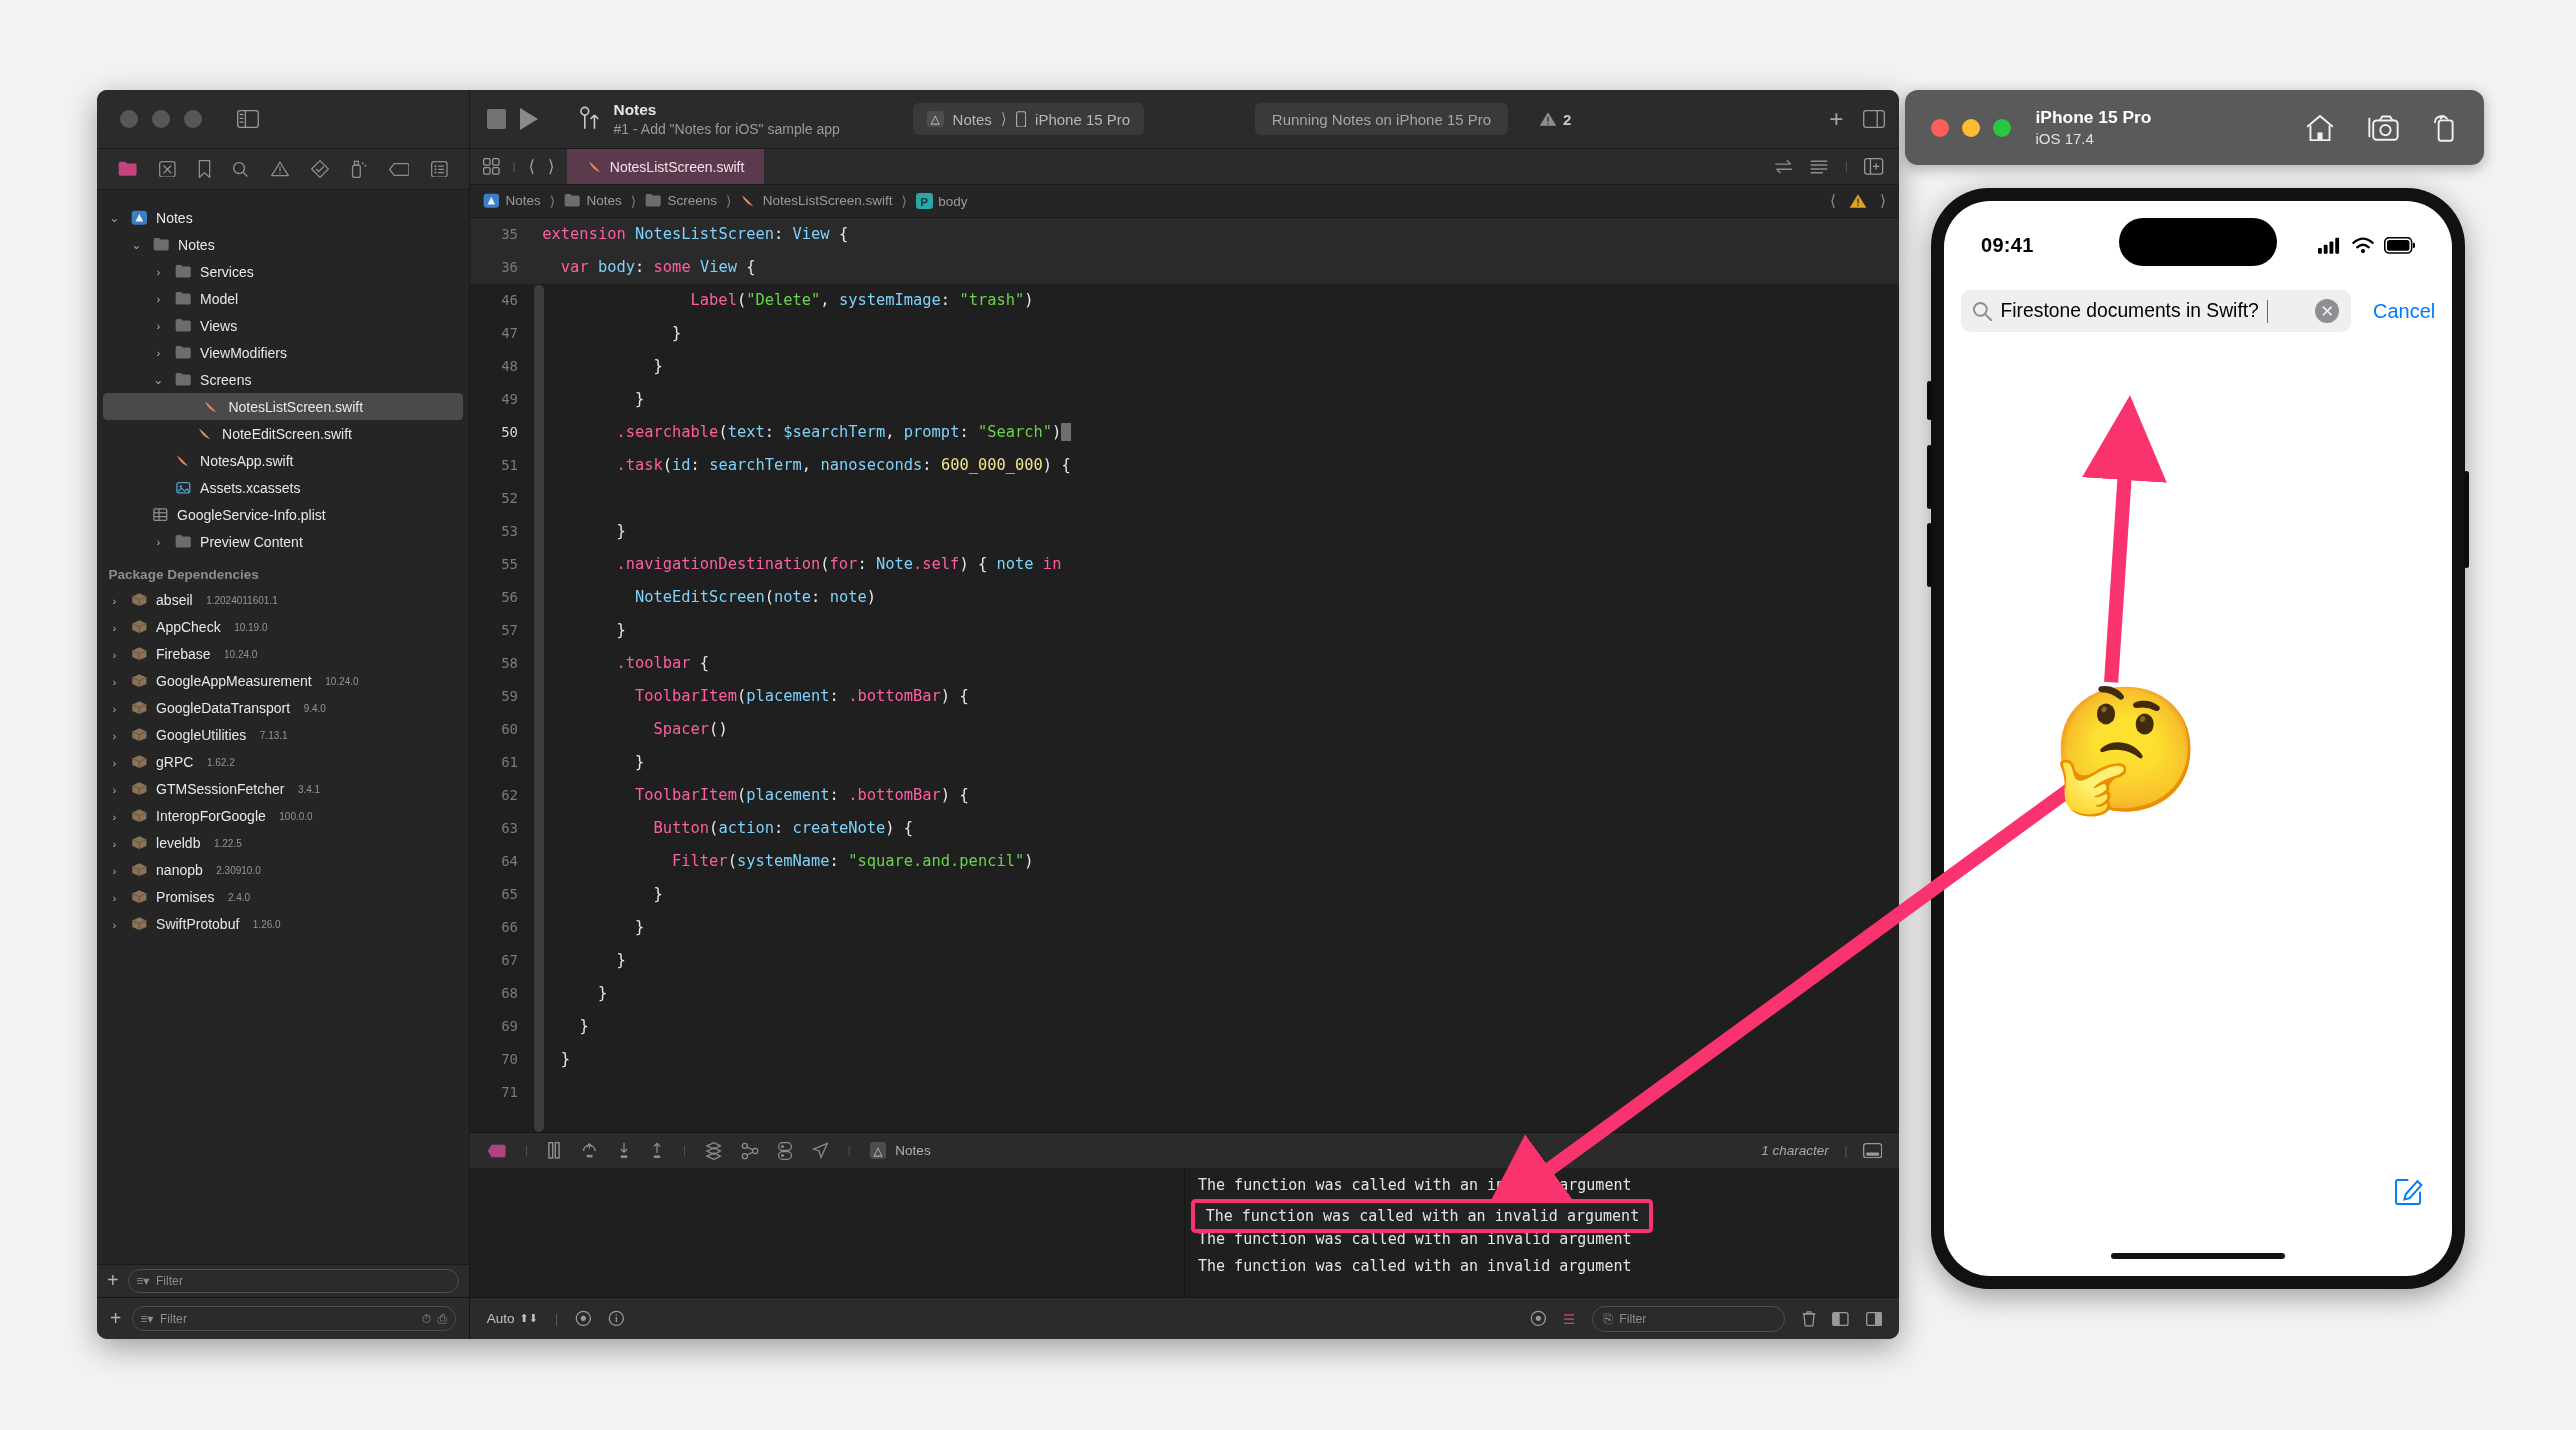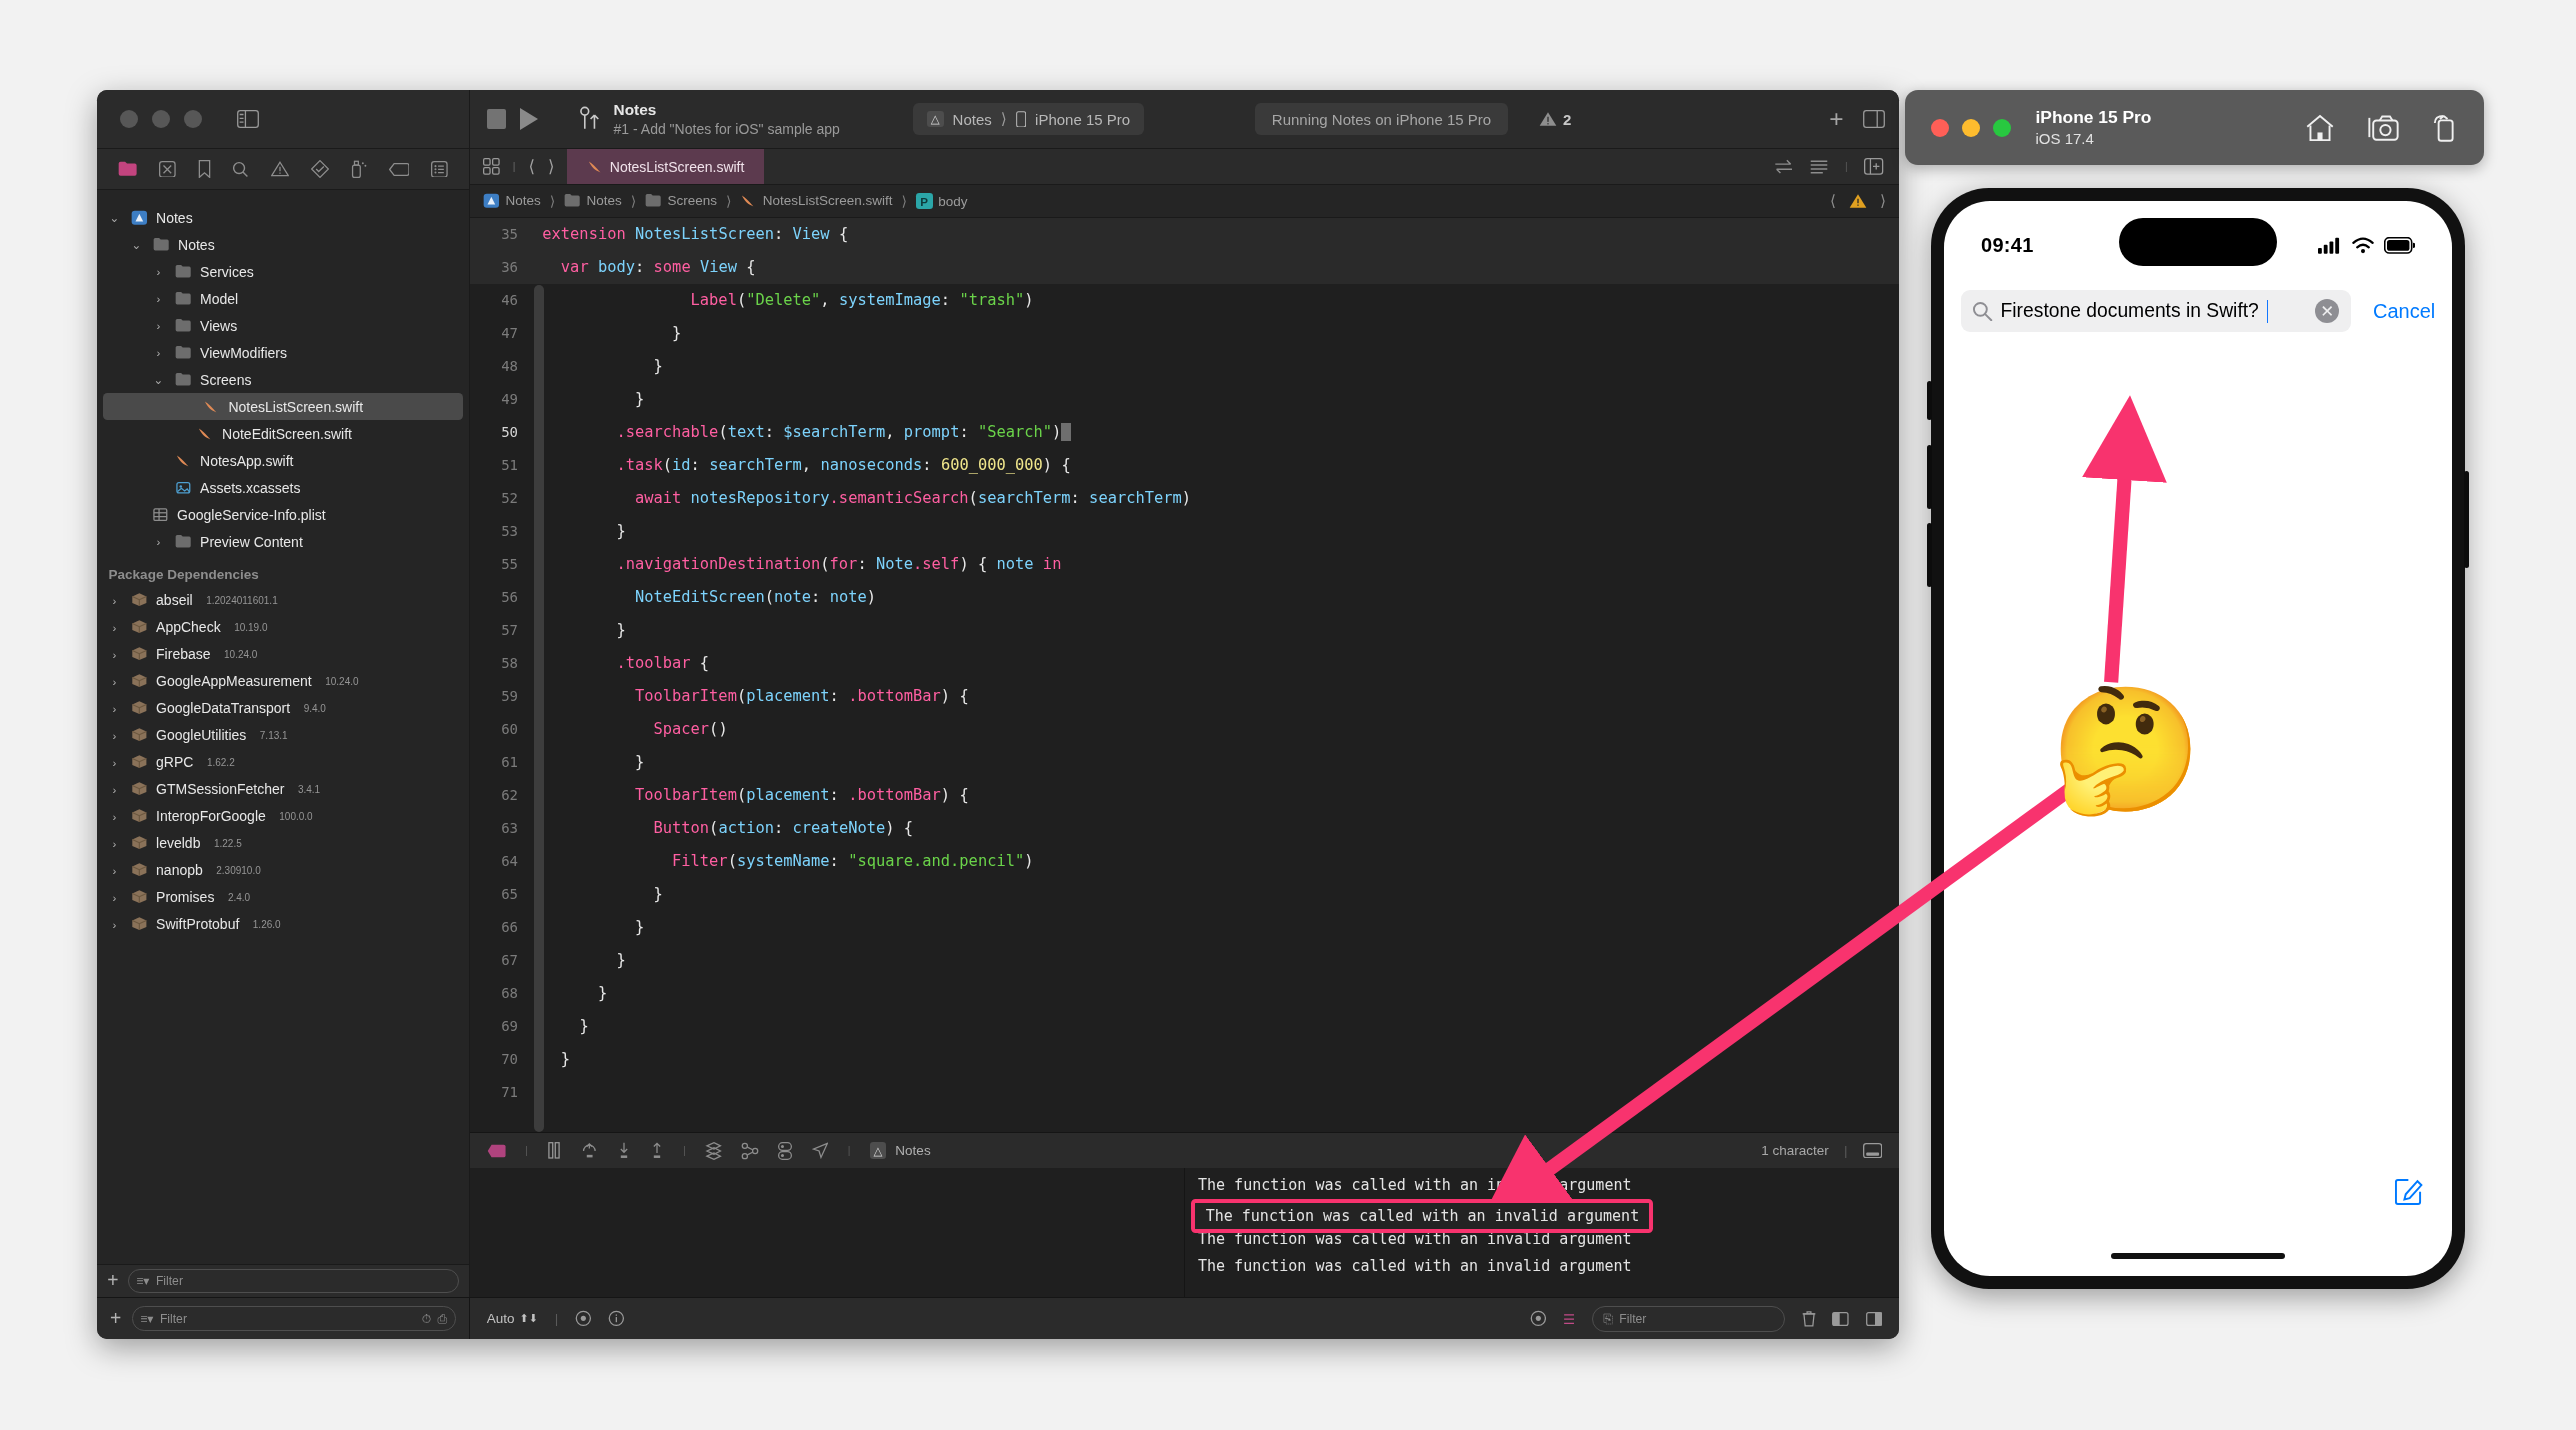--- a/index.html
+++ b/index.html
@@ -214,21 +214,21 @@
   
   .debug-bar {
     height: 36px; background: #2b2b2b;
     display: flex; align-items: center; gap: 19.3px;
     padding: 0 16.7px;
     border-top: 0.6px solid #151515;
     flex: none;
   }
   .dbg-app { display: flex; align-items: center; gap: 9px; font-size: 13.5px; color: #b0b0b0; }
   .dbg-right { margin-left: auto; display: flex; align-items: center; gap: 15.4px;
-               font-size: 13.5px; color: #a8a8a8; }
+               font-size: 13.5px; color: #a8a8a8; font-style: italic; }
 
   
   .console-split { flex: none; height: 129px; display: flex; background: #1f1f1f; }
   .console-left { flex: 1; border-right: 0.6px solid #151515; }
   .console-right {
     flex: 1; position: relative;
     font-family: "DejaVu Sans Mono", monospace;
     font-size: 15px; color: #e4e4e4;
     padding-top: 3.9px;
     overflow: hidden;
@@ -879,21 +879,21 @@
         <div class="gutter-scroll"></div>
         <div id="code-lines" style="position:relative;z-index:2;">
             <div class="code-line sticky"><span class="ln">35</span><span class="code-txt"><span class="k">extension</span> <span class="t">NotesListScreen</span><span class="p">:</span> <span class="t">View</span> <span class="p">{</span></span></div>
             <div class="code-line sticky"><span class="ln">36</span><span class="code-txt">  <span class="k">var</span> <span class="t">body</span><span class="p">:</span> <span class="k">some</span> <span class="t">View</span> <span class="p">{</span></span></div>
             <div class="code-line"><span class="ln">46</span><span class="code-txt">                <span class="k">Label</span><span class="p">(</span><span class="s">"Delete"</span><span class="p">,</span> <span class="t">systemImage</span><span class="p">:</span> <span class="s">"trash"</span><span class="p">)</span></span></div>
             <div class="code-line"><span class="ln">47</span><span class="code-txt">              <span class="p">}</span></span></div>
             <div class="code-line"><span class="ln">48</span><span class="code-txt">            <span class="p">}</span></span></div>
             <div class="code-line"><span class="ln">49</span><span class="code-txt">          <span class="p">}</span></span></div>
             <div class="code-line"><span class="ln cur">50</span><span class="code-txt">        <span class="m">.searchable</span><span class="p">(</span><span class="t">text</span><span class="p">:</span> <span class="t">$searchTerm</span><span class="p">,</span> <span class="t">prompt</span><span class="p">:</span> <span class="s">"Search"</span><span class="p">)</span><span class="cursor-box"> </span></span></div>
             <div class="code-line"><span class="ln">51</span><span class="code-txt">        <span class="m">.task</span><span class="p">(</span><span class="t">id</span><span class="p">:</span> <span class="t">searchTerm</span><span class="p">,</span> <span class="t">nanoseconds</span><span class="p">:</span> <span class="n">600_000_000</span><span class="p">)</span> <span class="p">{</span></span></div>
-            <div class="code-line"><span class="ln">52</span><span class="code-txt">          <span class="k">await</span> <span class="t">notesRepository</span><span class="m">.semanticSearch</span><span class="p">(</span><span class="t">searchTerm</span><span class="p">:</span> <span class="t">searchTerm</span><span class="p">)</span></span></div>
+            <div class="code-line"><span class="ln">52</span></div>
             <div class="code-line"><span class="ln">53</span><span class="code-txt">        <span class="p">}</span></span></div>
             <div class="code-line"><span class="ln">55</span><span class="code-txt">        <span class="m">.navigationDestination</span><span class="p">(</span><span class="k">for</span><span class="p">:</span> <span class="t">Note</span><span class="m">.self</span><span class="p">)</span> <span class="p">{</span> <span class="t">note</span> <span class="k">in</span></span></div>
             <div class="code-line"><span class="ln">56</span><span class="code-txt">          <span class="t">NoteEditScreen</span><span class="p">(</span><span class="t">note</span><span class="p">:</span> <span class="t">note</span><span class="p">)</span></span></div>
             <div class="code-line"><span class="ln">57</span><span class="code-txt">        <span class="p">}</span></span></div>
             <div class="code-line"><span class="ln">58</span><span class="code-txt">        <span class="m">.toolbar</span> <span class="p">{</span></span></div>
             <div class="code-line"><span class="ln">59</span><span class="code-txt">          <span class="k">ToolbarItem</span><span class="p">(</span><span class="t">placement</span><span class="p">:</span> <span class="m">.bottomBar</span><span class="p">)</span> <span class="p">{</span></span></div>
             <div class="code-line"><span class="ln">60</span><span class="code-txt">            <span class="k">Spacer</span><span class="p">()</span></span></div>
             <div class="code-line"><span class="ln">61</span><span class="code-txt">          <span class="p">}</span></span></div>
             <div class="code-line"><span class="ln">62</span><span class="code-txt">          <span class="k">ToolbarItem</span><span class="p">(</span><span class="t">placement</span><span class="p">:</span> <span class="m">.bottomBar</span><span class="p">)</span> <span class="p">{</span></span></div>
             <div class="code-line"><span class="ln">63</span><span class="code-txt">            <span class="k">Button</span><span class="p">(</span><span class="t">action</span><span class="p">:</span> <span class="t">createNote</span><span class="p">)</span> <span class="p">{</span></span></div>

